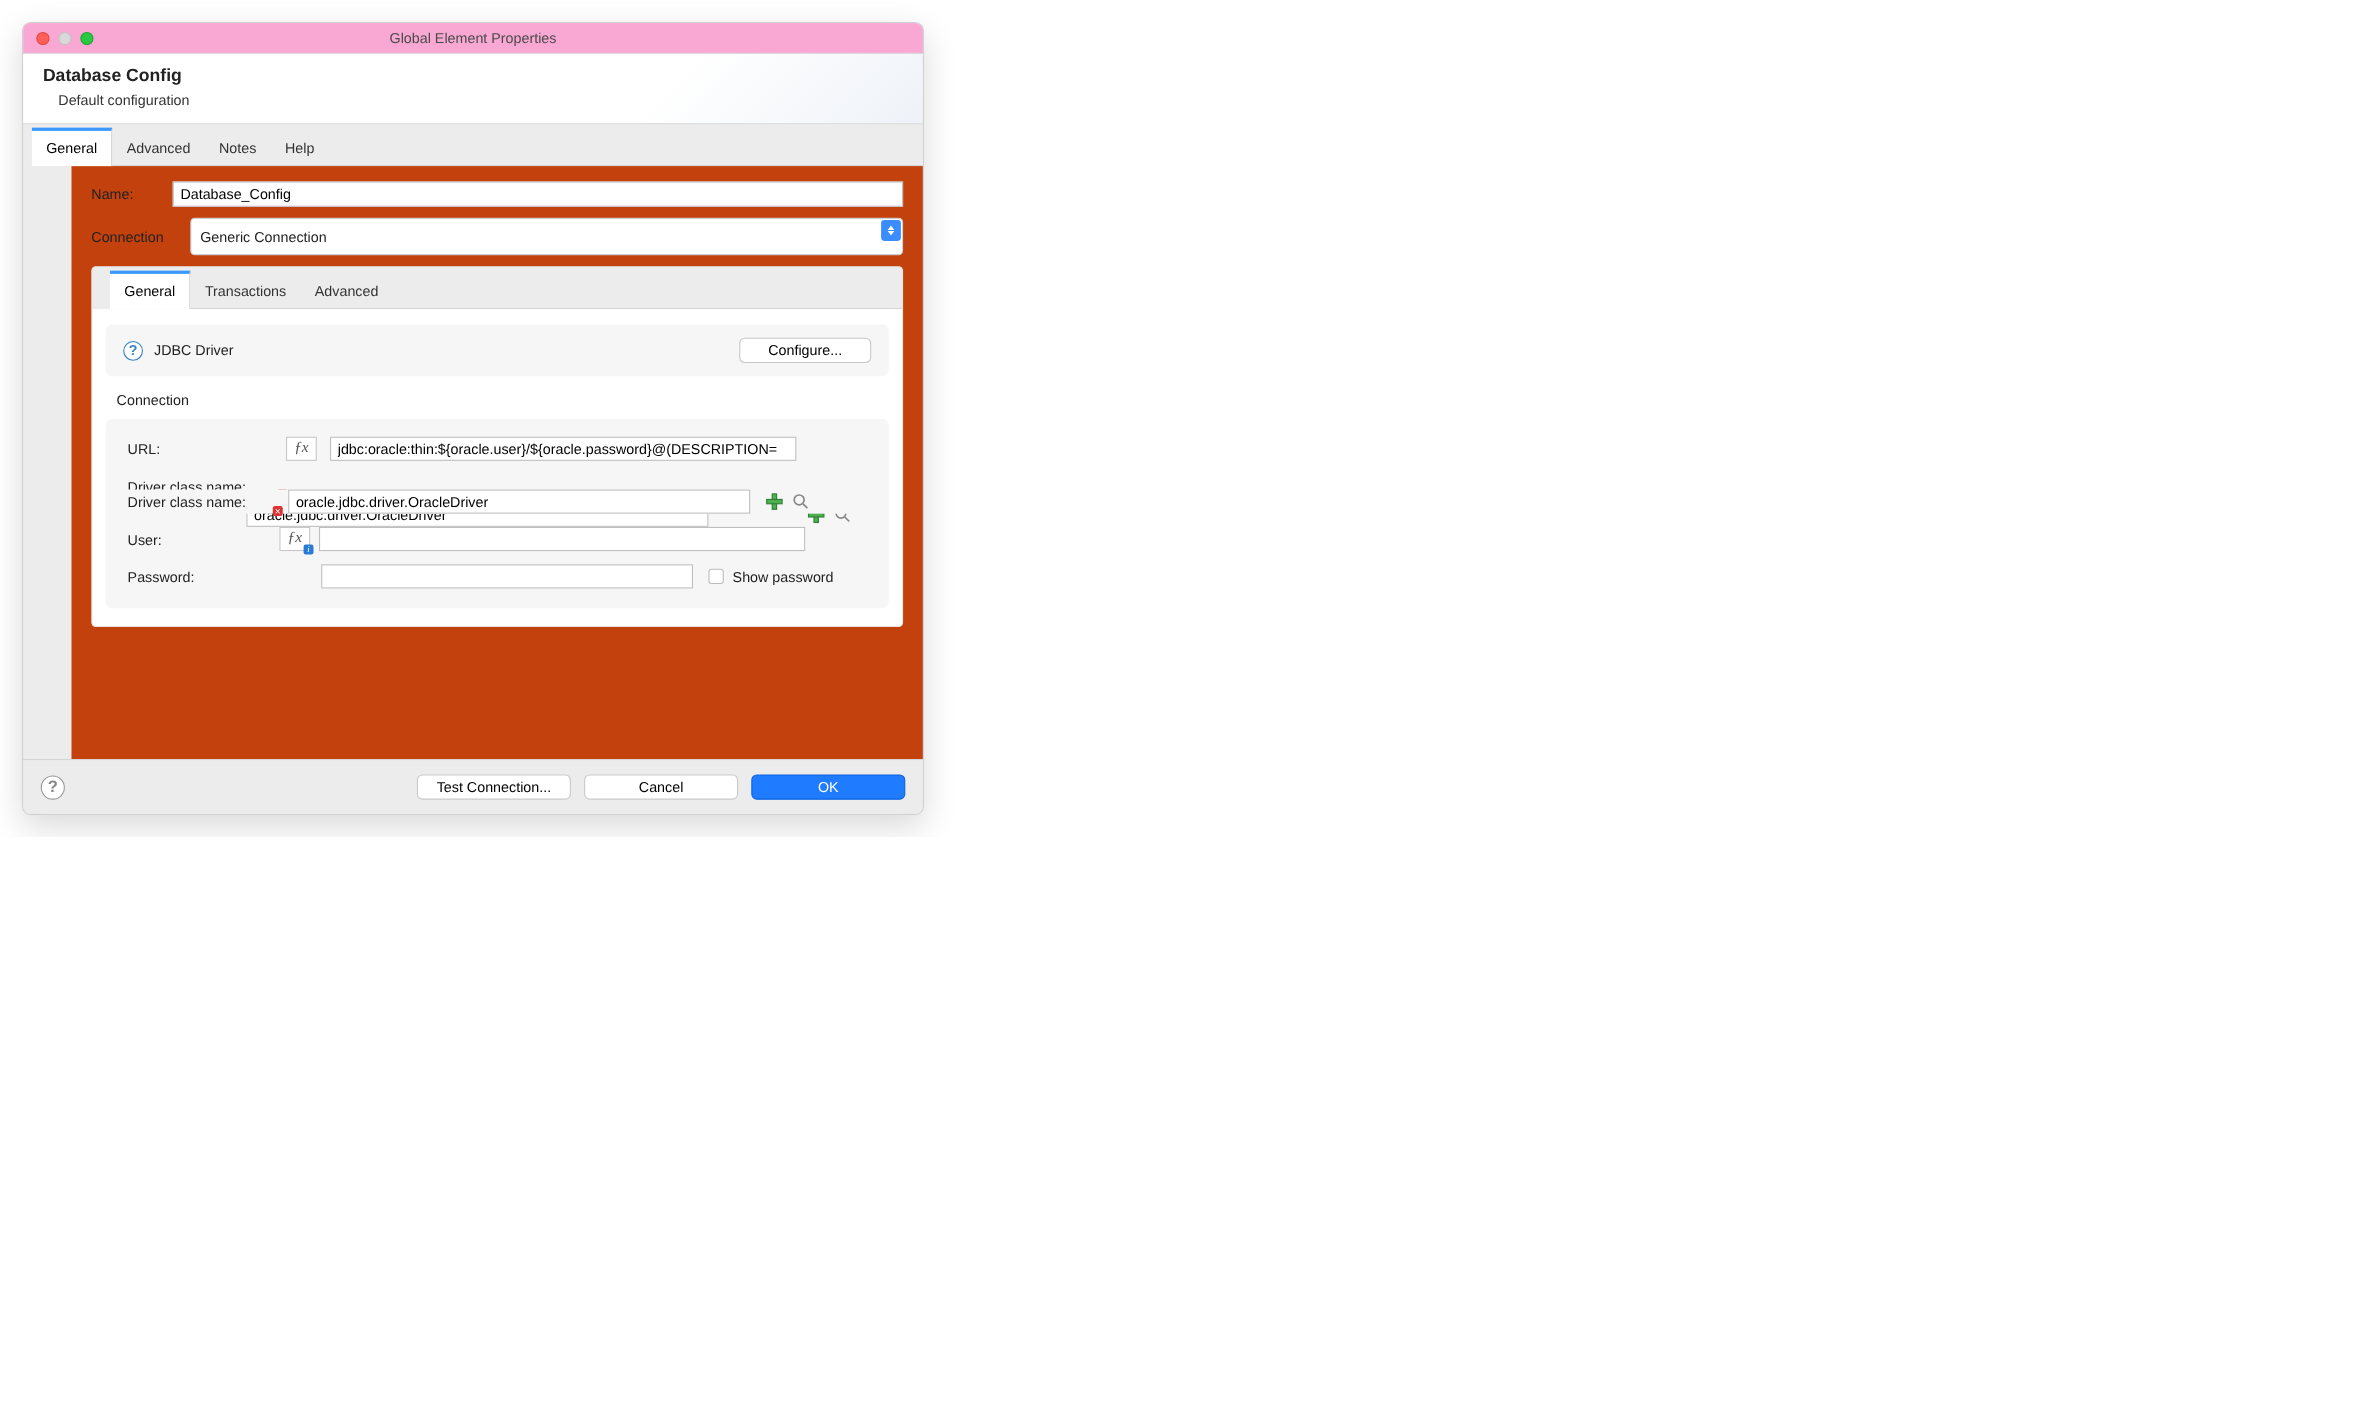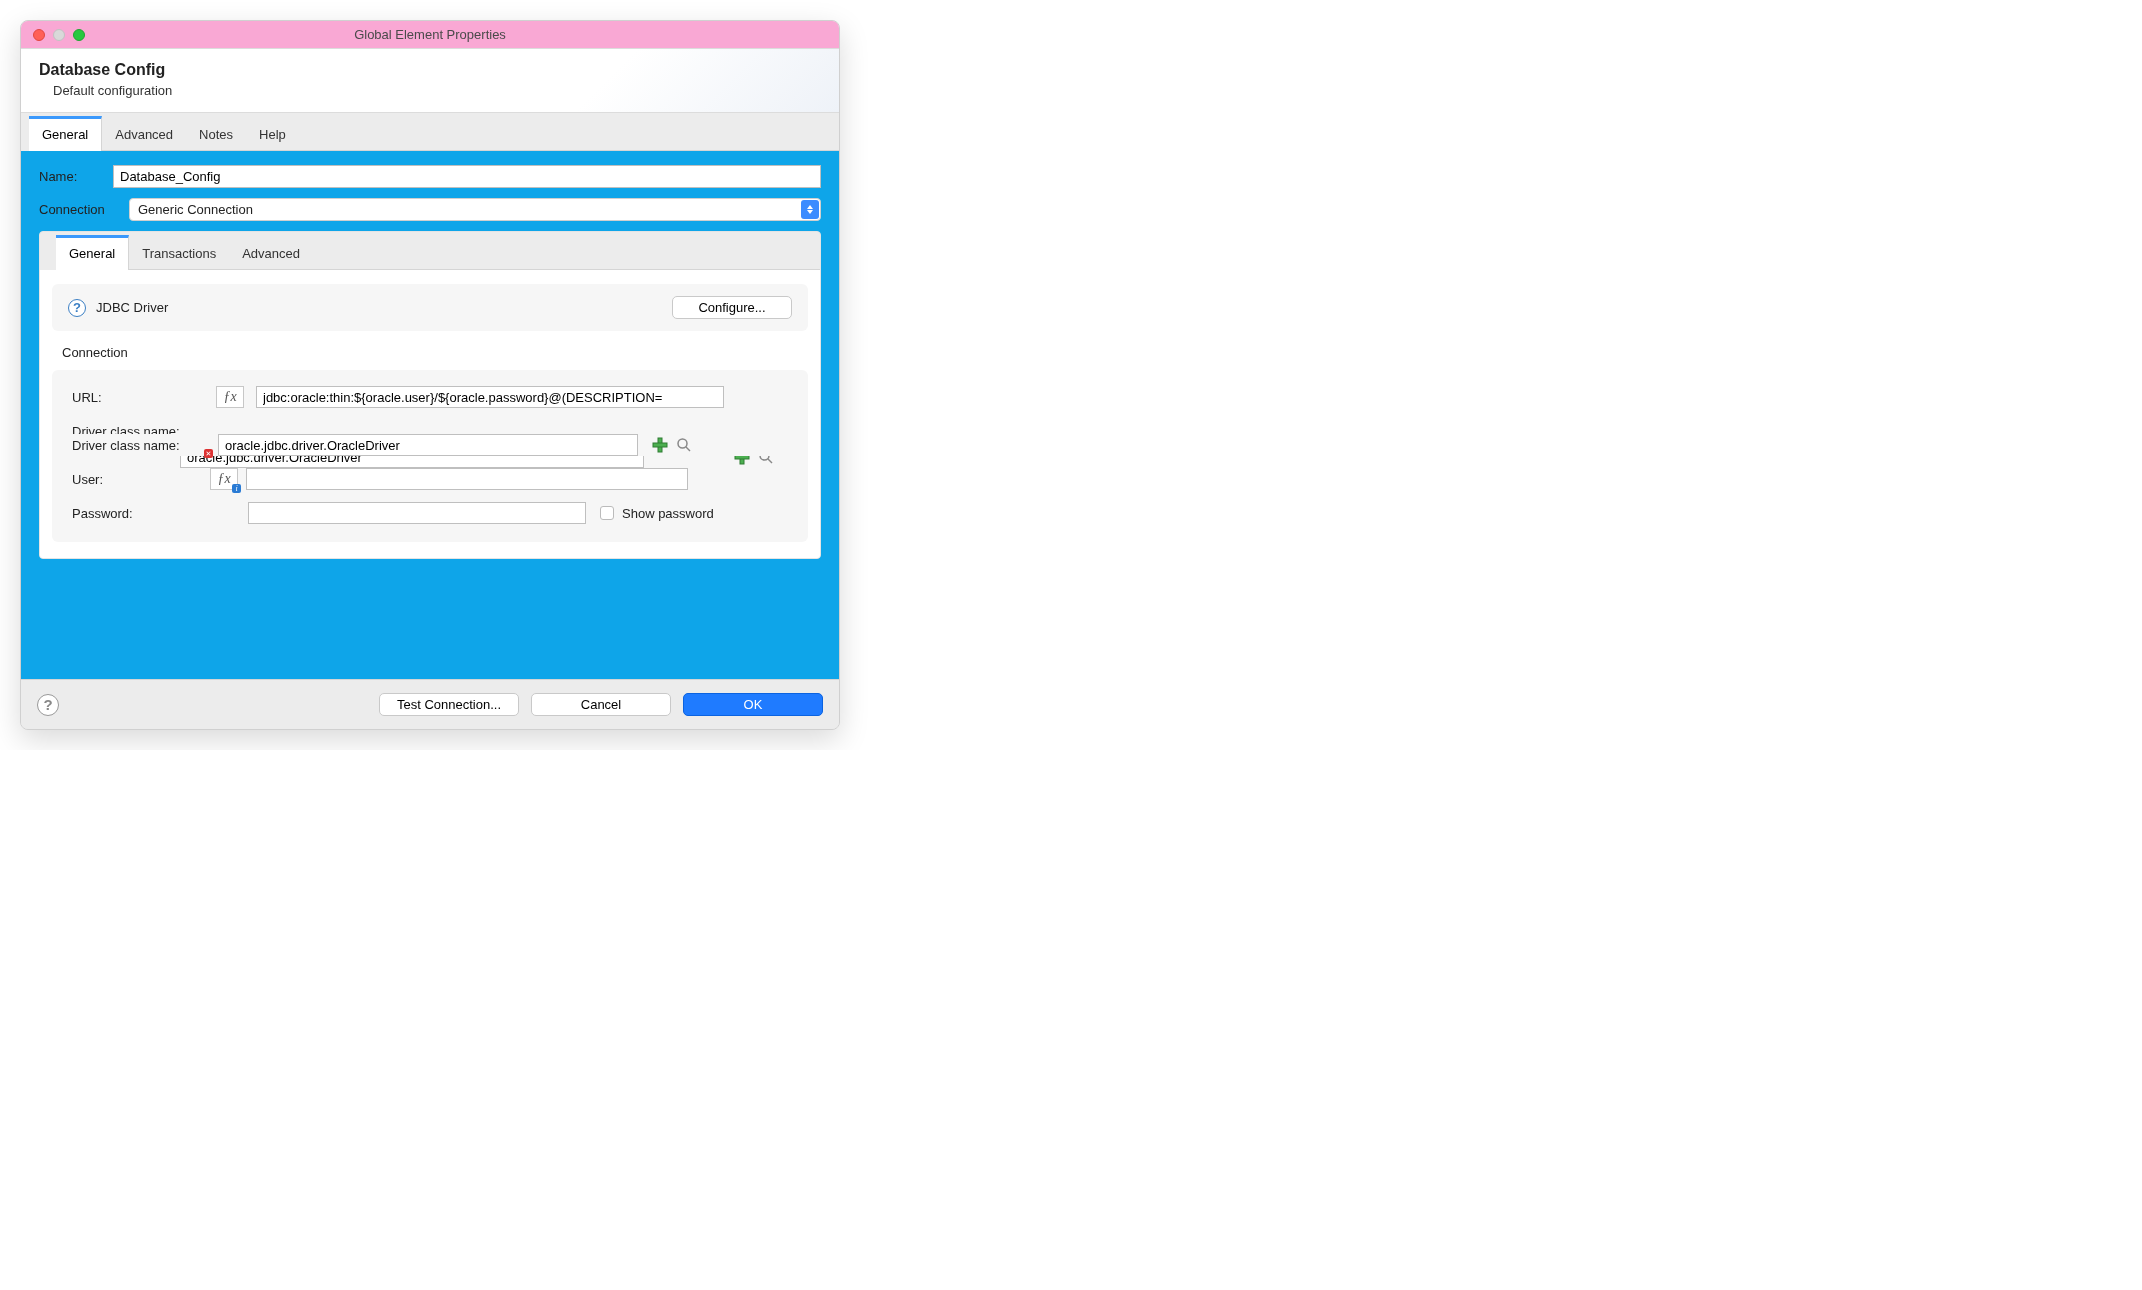--- a/index.html
+++ b/index.html
@@ -87,22 +87,23 @@
   .tab.active {
     background: #ffffff;
     border-top: 3px solid #3b99fc;
     border-left: 1px solid #d5d5d5;
     border-right: 1px solid #d5d5d5;
     margin-bottom: -1px;
     color: #000;
   }
   .tab:first-child.active { border-left: none; }
   .content {
-    background: #0ea5e9;
+    background: #c2410c;
     padding: 14px 18px 120px;
+    margin-left: 44px;
   }
   .row {
     display: flex;
     align-items: center;
     margin-bottom: 10px;
     gap: 10px;
   }
   .row label.lbl {
     min-width: 64px;
     font-size: 13px;
@@ -115,21 +116,21 @@
     padding: 2px 6px;
     font-size: 13px;
     background: #fff;
   }
   .select-wrap {
     flex: 1;
     position: relative;
   }
   .select {
     width: 100%;
-    height: 23px;
+    height: 34px;
     border: 1px solid #cfcfcf;
     border-radius: 4px;
     padding: 2px 28px 2px 8px;
     font-size: 13px;
     background: #fff;
     display: flex;
     align-items: center;
   }
   .select-caret {
     position: absolute;

